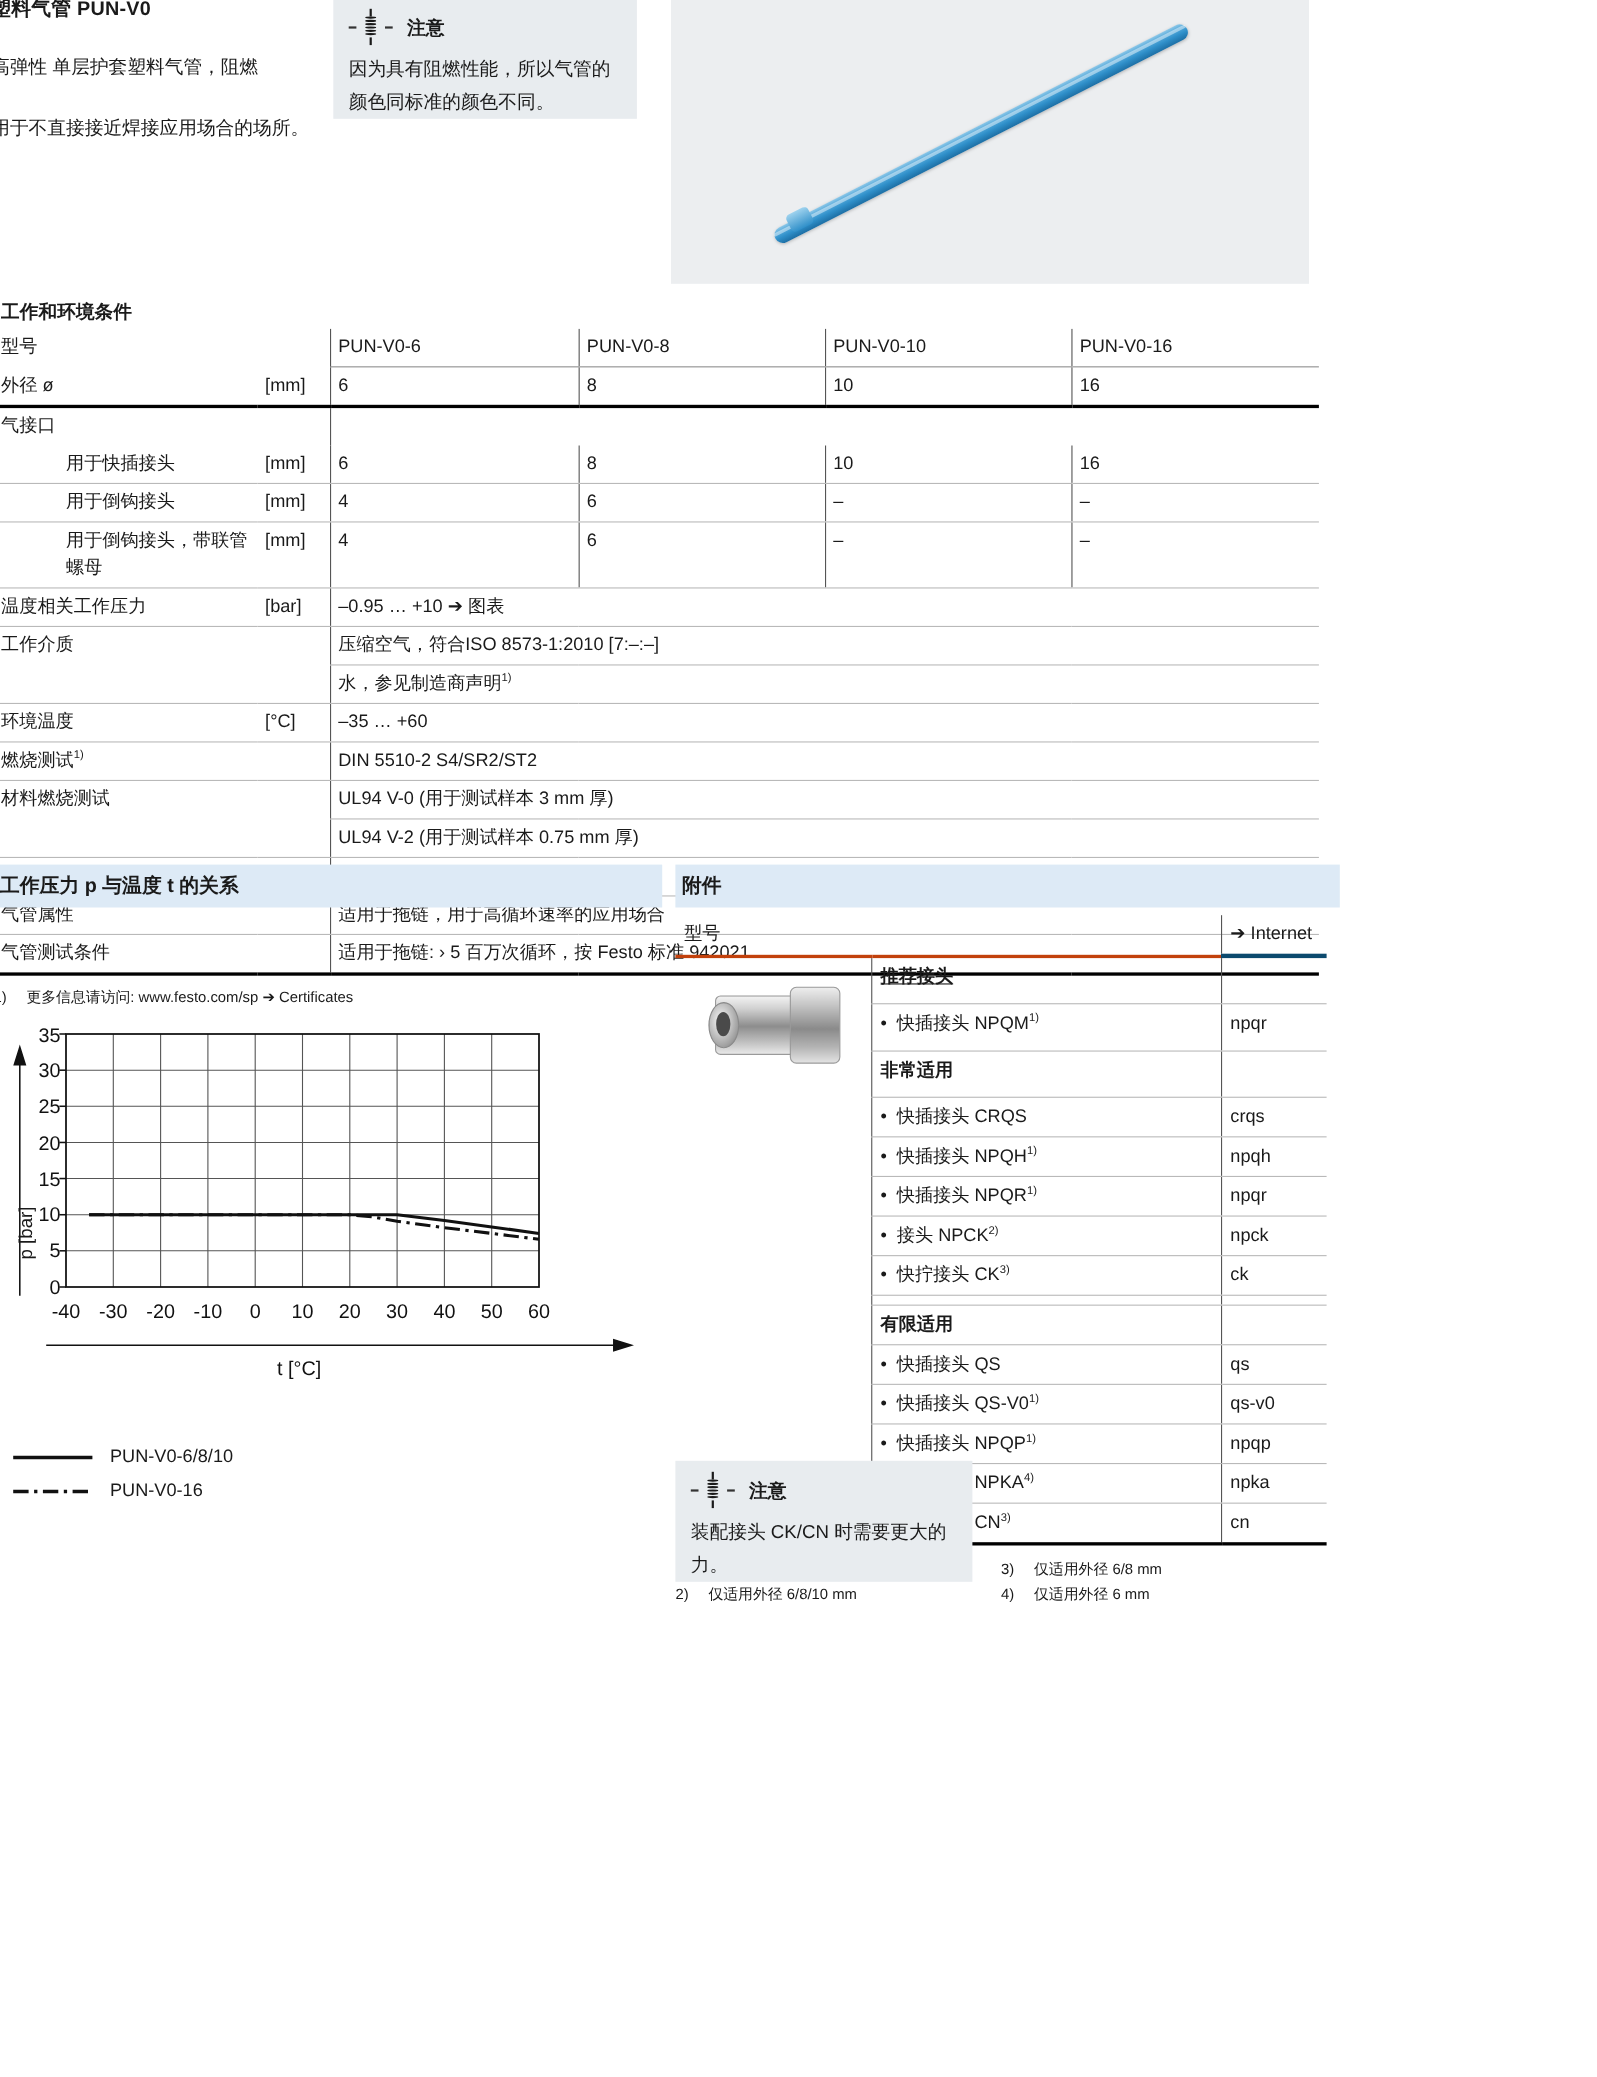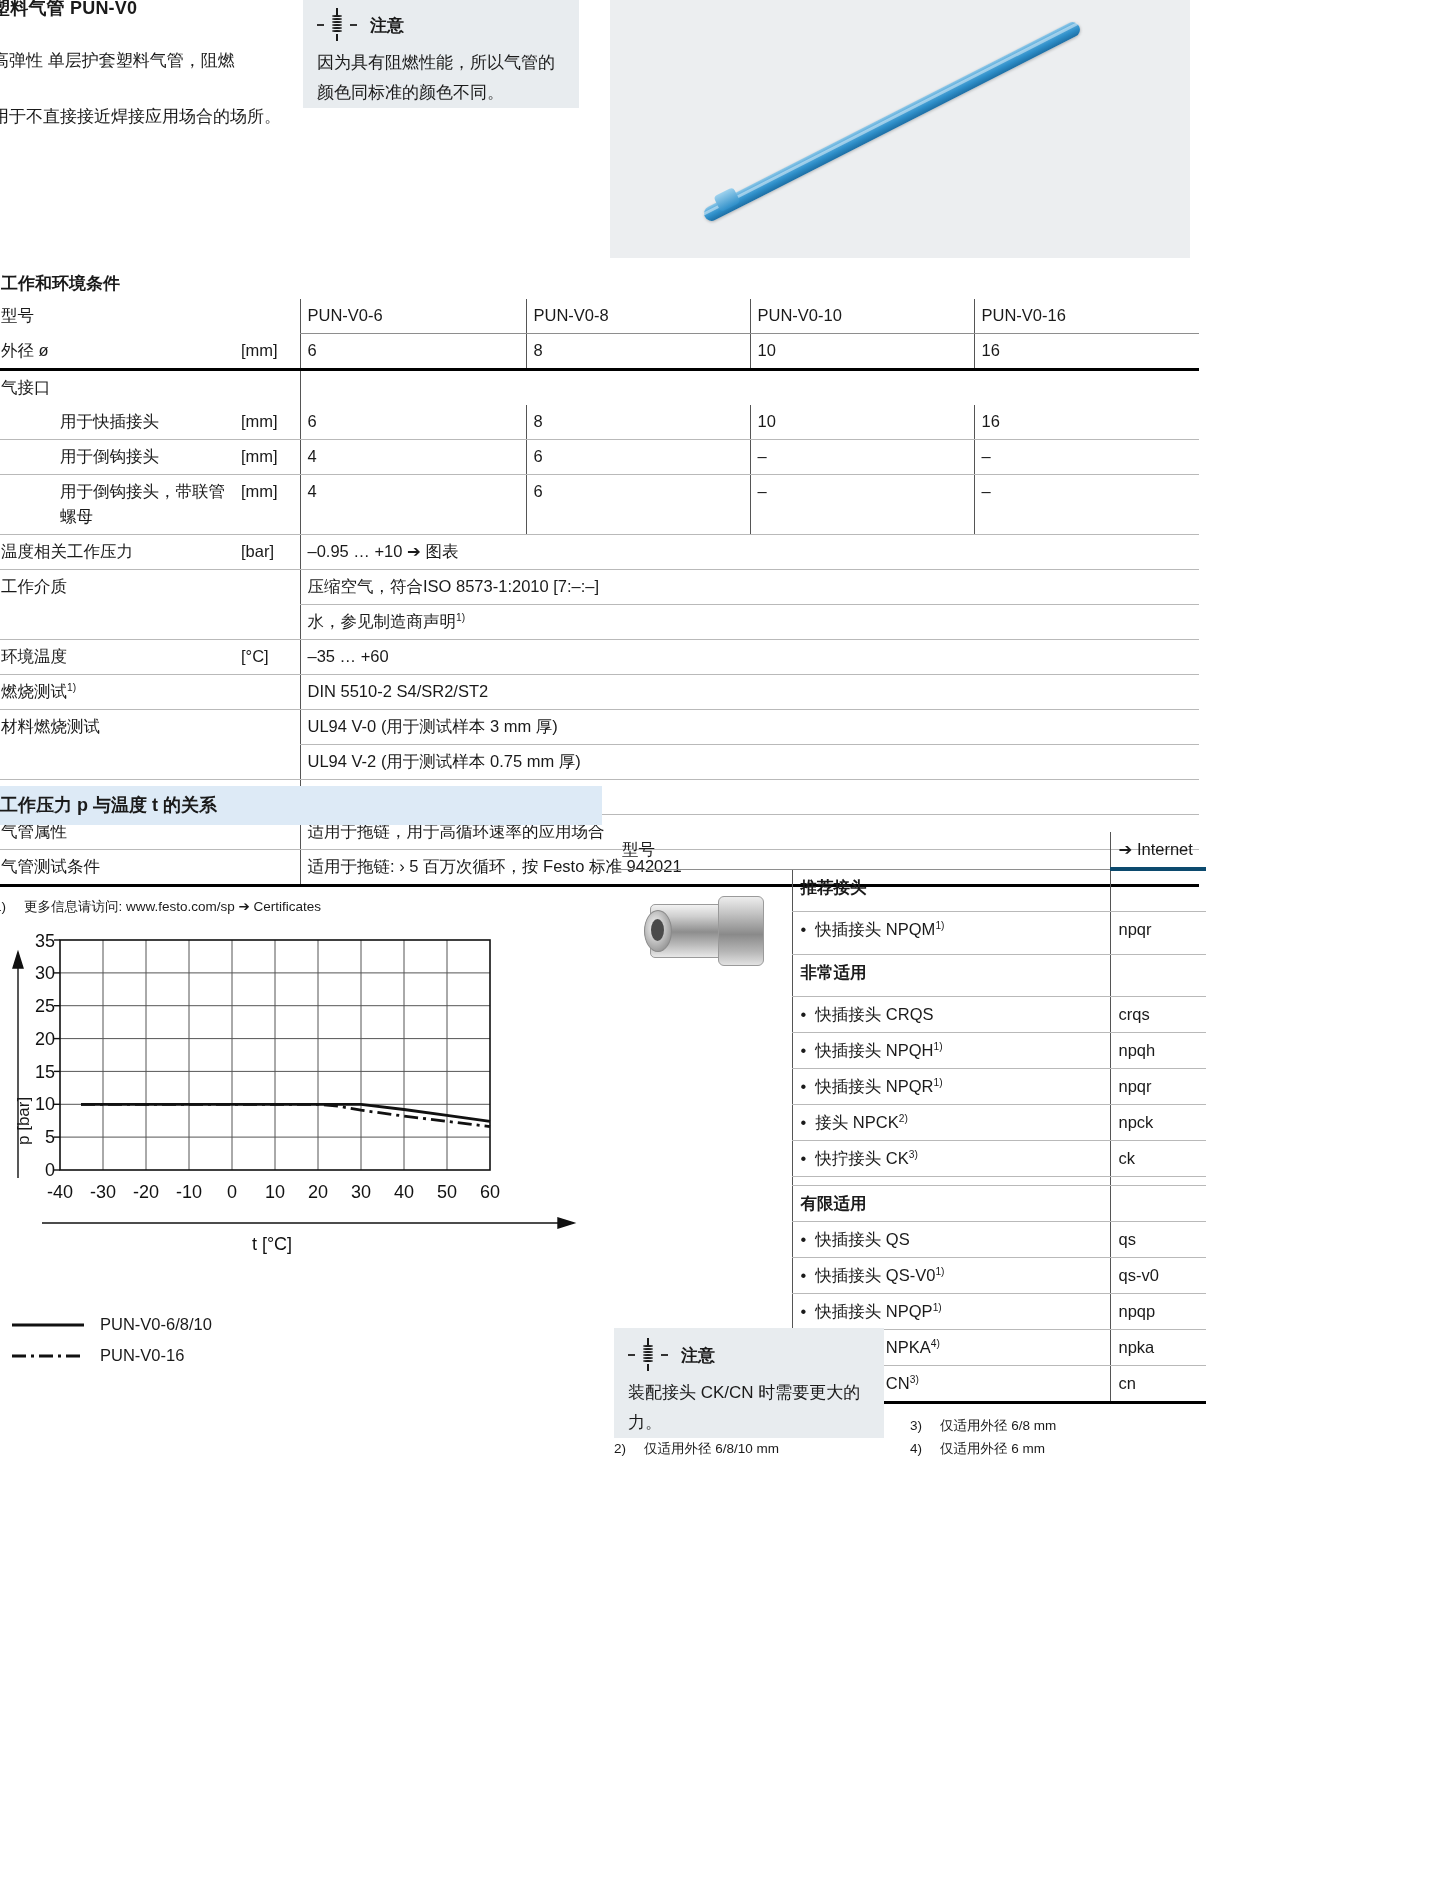--- a/index.html
+++ b/index.html
@@ -77,21 +77,21 @@
   .spec .indent{padding-left:66px;}
   .spec .unit{text-align:left;white-space:nowrap;}
   .spec .hdr td{border-bottom:1px solid #8e8e8e;}
   .nb{border-bottom:none !important;}
 
   
   .acc{font-size:16.5px;width:580px;}
   .acc td{padding:4px 8px 5px 8px;vertical-align:top;line-height:26px;border-bottom:1px solid #b9b9b9;}
   .acc .grp{font-weight:bold;}
   .acc td.vl{border-left:1px solid #555;}
-  .acc tr.thick-top td{border-top:1px solid #c2410c;}
+  .acc tr.thick-top td{border-top:3px solid #c2410c;text-decoration:underline;}
   .acc tr.thick-bot td{border-bottom:3px solid #000;}
   .acc .hdrrow td{border-bottom:none;}
   .bullet:before{content:"\2022";margin-right:9px;}
 
   
   .fitting{width:100%;height:118px;position:relative;}
   .fit-body{
     position:absolute;left:28px;top:30px;width:92px;height:52px;border-radius:5px;
     background:linear-gradient(to bottom,#f2f2f2 0%,#cfcfcf 22%,#8d8d8d 52%,#bdbdbd 78%,#e8e8e8 100%);
     border:1px solid #9a9a9a;
@@ -376,20 +376,21 @@
       </div>
       <div style="display:flex;align-items:center;gap:14px;">
         <svg width="76" height="10">
           <line x1="2" y1="5" x2="74" y2="5" stroke="#111" stroke-width="3.2" stroke-dasharray="14,5,3,5"></line>
         </svg>
         <span>PUN-V0-16</span>
       </div>
     </div>
   </div>
 
+  <div class="abs band" style="left:614px;top:786px;width:592px;">附件</div>
 
   <div class="abs" style="left:614px;top:832px;width:592px;">
     <table class="acc" style="width:592px;">
       <colgroup>
           <col style="width:178px">
           <col style="width:318px">
           <col style="width:96px">
         </colgroup>
       <tbody>
         <tr class="hdrrow">

